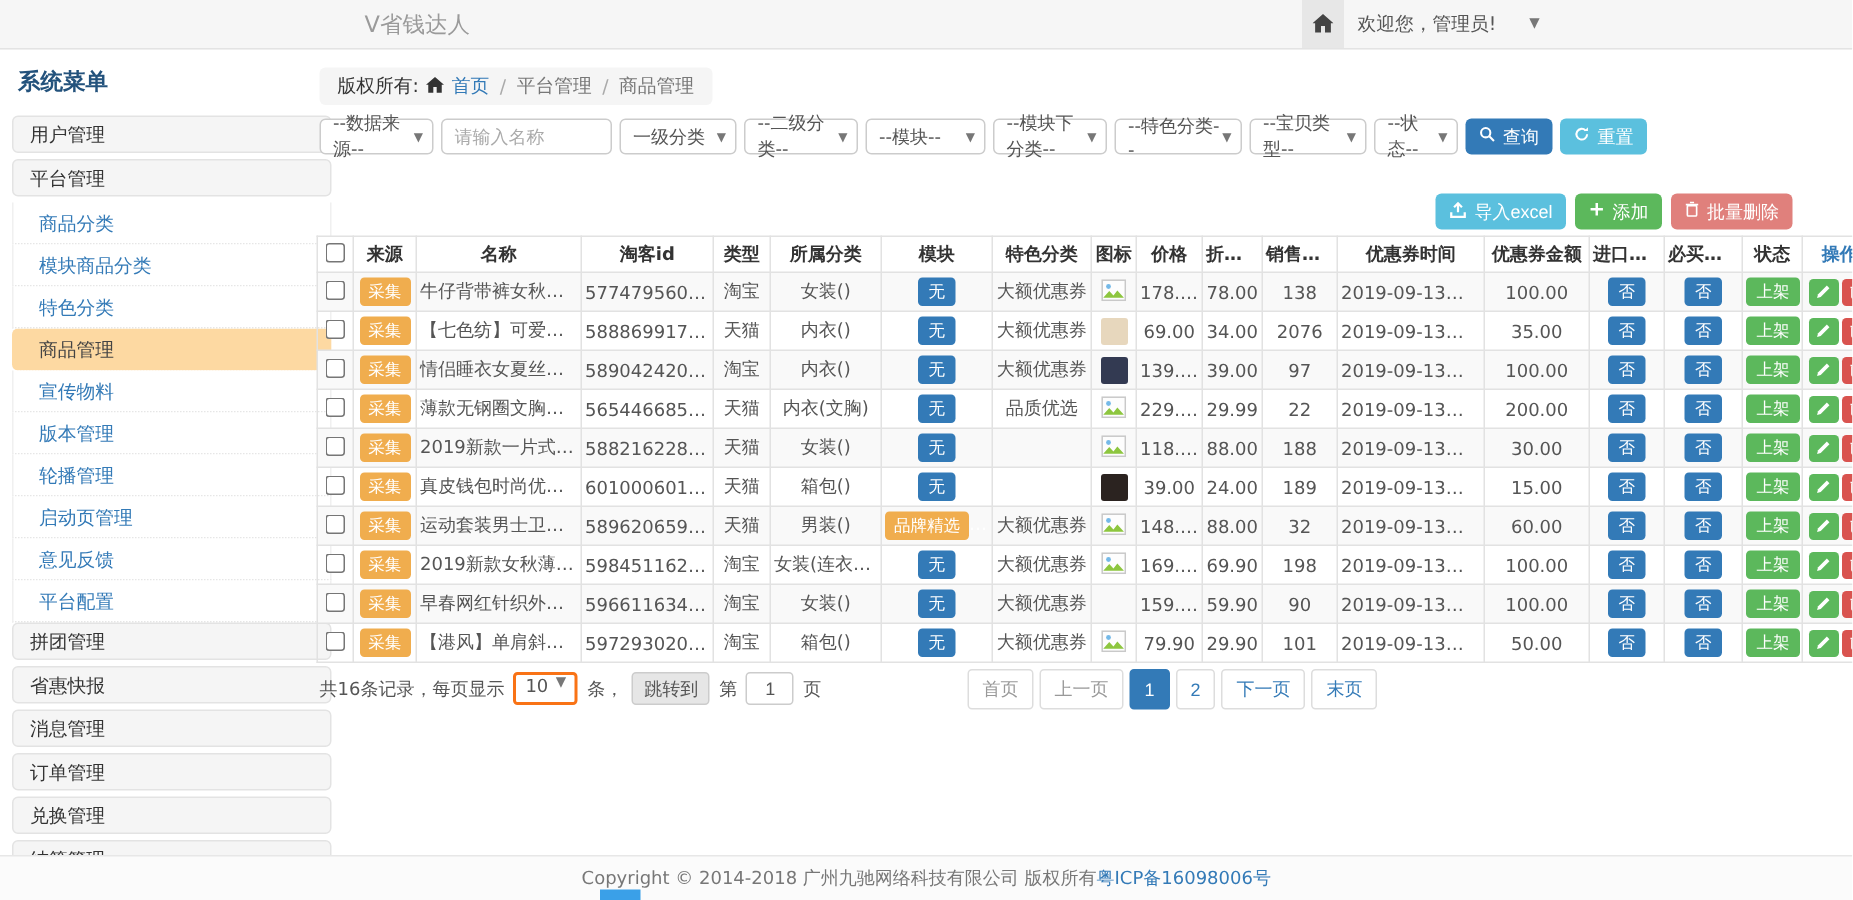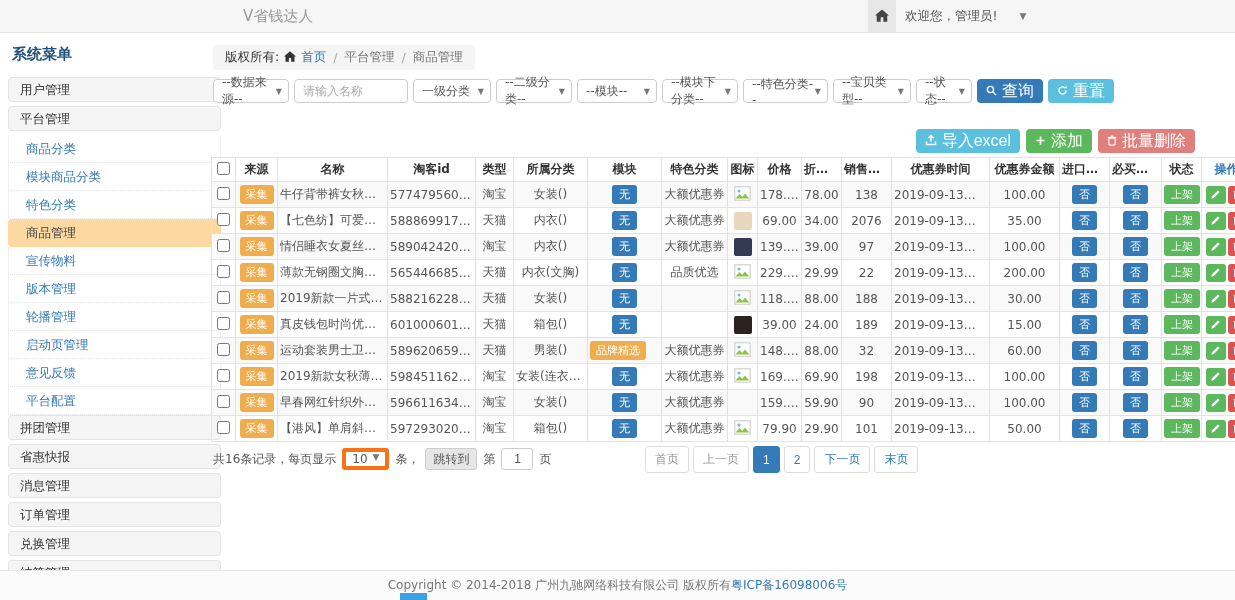--- a/index.html
+++ b/index.html
@@ -24,21 +24,21 @@
   .main { position:absolute; left:211px; top:45px; width:1014px; z-index:1; }
   .breadcrumb { position:absolute; top:0; left:2px; display:inline-flex; align-items:center; gap:5px; background:#f5f5f5; border-radius:4px; padding:4px 12px; font-size:12.5px; color:#333; white-space:nowrap; }
   .bc-home { color:#337ab7; text-decoration:none; cursor:pointer; }
   .bc-sep { color:#aaa; margin:0 2px; }
   .bc-path { color:#777; }
 
   .filter-row { position:absolute; top:34px; left:2px; width:100%; display:flex; align-items:center; gap:5px; }
   .f-select { height:24px; border:1px solid #ccc; border-radius:4px; background:#fff; display:inline-flex; align-items:center; justify-content:space-between; padding:0 6px 0 8px; font-size:12px; color:#555; cursor:pointer; flex:0 0 auto; }
   .f-input { height:24px; border:1px solid #ccc; border-radius:4px; font-size:12px; color:#555; padding:0 8px; flex:0 0 auto; }
   .f-input::placeholder { color:#aaa; }
-  .btn { display:inline-flex; align-items:center; gap:5px; border:none; border-radius:4px; color:#fff; font-size:16px; height:24px; padding:0 9px; cursor:pointer; white-space:nowrap; }
+  .btn { display:inline-flex; align-items:center; gap:5px; border:none; border-radius:4px; color:#fff; font-size:12px; height:24px; padding:0 9px; cursor:pointer; white-space:nowrap; }
   .btn-primary { background:#337ab7; }
   .btn-info { background:#5bc0de; }
   .btn-success { background:#5cb85c; }
   .btn-danger-soft { background:#e0807c; }
 
   .actions-row { position:absolute; top:84px; right:30px; display:flex; gap:6px; }
 
   
   .grid { position:absolute; top:112px; left:0; width:1014px; border-collapse:collapse; table-layout:fixed; font-size:12px; }
   .grid th, .grid td { border:1px solid #e2e2e2; text-align:center; padding:3px 2px; color:#555; overflow:hidden; white-space:nowrap; text-overflow:ellipsis; height:26px; }
@@ -52,21 +52,21 @@
   .btn-xs.green { background:#5cb85c; }
   .btn-xs.red { background:#d9534f; }
   .op-btn { width:20px; height:18px; padding:0; margin:0 1px; }
   .photo { display:inline-block; width:18px; height:18px; border-radius:2px; vertical-align:middle; }
   .mod-text { margin-left:2px; color:#555; }
   .grid input[type=checkbox] { width:13px; height:13px; cursor:pointer; }
 
   
   .pager-row { position:absolute; top:403px; left:2px; width:100%; height:30px; }
   .pager-summary { display:flex; align-items:center; gap:6px; font-size:12px; color:#555; }
-  .pp-select { border:4px solid #f97316; border-radius:3px; height:22px; display:inline-flex; align-items:flex-start; gap:5px; padding:0 6px; cursor:pointer; background:#fff; }
+  .pp-select { border:2px solid #f97316; border-radius:3px; height:22px; display:inline-flex; align-items:flex-start; gap:5px; padding:0 6px; cursor:pointer; background:#fff; }
   .jump-btn { background:#e6e6e6; border:1px solid #ccc; border-radius:3px; height:22px; font-size:12px; color:#555; padding:0 7px; cursor:pointer; }
   .page-input { width:32px; height:22px; border:1px solid #ccc; border-radius:3px; font-size:12px; text-align:center; color:#555; }
   .pager-buttons { position:absolute; left:432px; top:-2px; display:flex; gap:4px; }
   .pg-btn { min-width:26px; padding:4px 9px; border:1px solid #ddd; border-radius:3px; background:#fff; font-size:12px; color:#337ab7; cursor:pointer; text-align:center; }
   .pg-btn.disabled { color:#999; }
   .pg-btn.active { background:#337ab7; border-color:#337ab7; color:#fff; }
 
   
   .footer { position:absolute; left:0; right:0; top:570px; height:30px; background:#fbfbfb; border-top:1px solid #e7e7e7; display:flex; align-items:center; justify-content:center; font-size:12px; color:#777; z-index:3; }
   .icp { color:#337ab7; text-decoration:none; cursor:pointer; }

